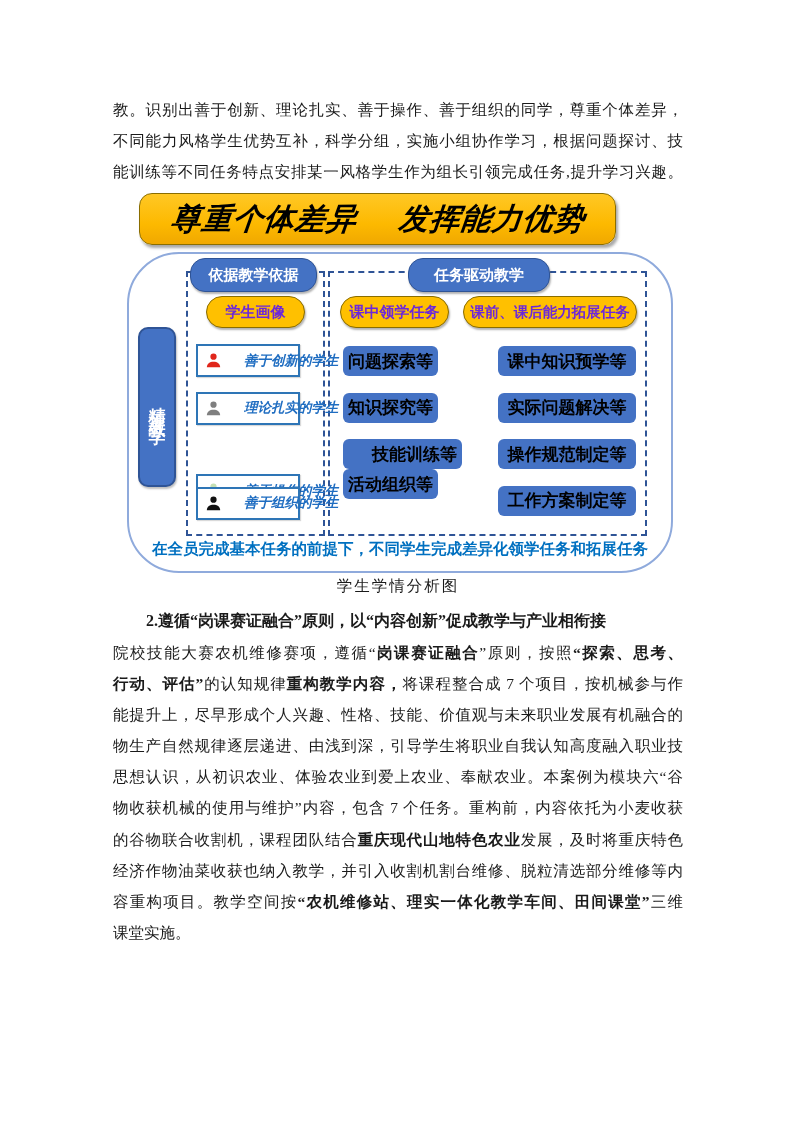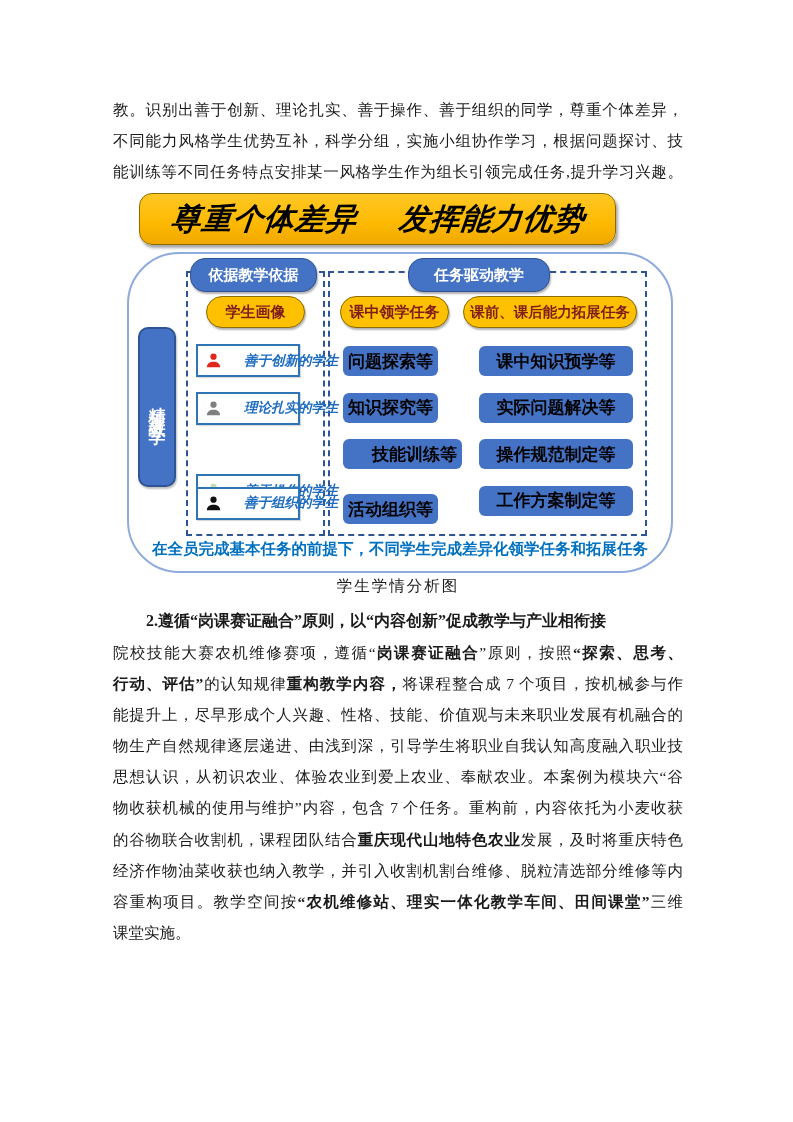--- a/index.html
+++ b/index.html
@@ -40,35 +40,35 @@
   .dashed{position:absolute;border:2px dashed #2F5496;background:transparent;}
   .left-dashed{left:59px;top:19px;width:135px;height:261px;}
   .right-dashed{left:201px;top:19px;width:315px;height:261px;}
   .blue-header{position:absolute;height:32px;background:#4472C4;border:1px solid #2F5496;
                border-radius:15px;color:#fff;font-weight:700;font-size:15px;
                display:flex;align-items:center;justify-content:center;
                box-shadow:1px 2px 2px rgba(0,0,0,.3);z-index:3;}
   .left-header{left:63px;top:6px;width:125px;}
   .right-header{left:281px;top:6px;width:140px;}
   .yellow-box{position:absolute;height:30px;background:linear-gradient(180deg,#ffcži 0%,#ffc000 100%);
-              background:#ffc000;border:1px solid #8a6d00;border-radius:16px;color:#7f1d1d;
+              background:#ffc000;border:1px solid #8a6d00;border-radius:16px;color:#6d28d9;
               font-weight:700;font-size:15px;display:flex;align-items:center;justify-content:center;
               box-shadow:1px 2px 2px rgba(0,0,0,.3);z-index:2;}
   .y-portrait{left:79px;top:44px;width:97px;}
   .y-col1{left:213px;top:44px;width:107px;}
   .y-col2{left:336px;top:44px;width:172px;font-size:14.5px;}
   .student-box{position:absolute;left:69px;width:104px;height:33px;background:#fff;
                border:2px solid #2E75B6;display:flex;align-items:center;gap:22px;padding-left:7px;
                box-sizing:border-box;box-shadow:1px 1px 1px rgba(0,0,0,.15);font-style:italic;}
   .student-box span{color:#1F6DC1;font-weight:700;font-size:13.5px;white-space:nowrap;}
   .student-box svg{flex:0 0 auto;}
   .task-box{position:absolute;height:30px;background:#4472C4;color:#000000;font-weight:700;
             font-size:17px;display:flex;align-items:center;justify-content:center;white-space:nowrap;border-radius:6px;}
   .task-col1{left:216px;width:95px;}
-  .task-col2{left:352px;width:154px;}
+  .task-col2{left:371px;width:138px;}
   .diagram-footer{position:absolute;left:0;top:287px;width:100%;text-align:center;
                   color:#0070C0;font-weight:700;font-size:15.5px;white-space:nowrap;}
 </style>
 </head>
 <body>
 
 <div class="page">
 
   <div class="para top-para">
       <div class="line"><span>教。识别出善于创新、理论扎实、善于操作、善于组织的同学，尊重个体差异，</span></div>
@@ -125,21 +125,21 @@
             <circle cx="12" cy="6.6" r="4.4" fill="#111111"></circle>
             <path d="M2.6 21.6 c0-5.2 4.1-7.9 9.4-7.9 s9.4 2.7 9.4 7.9 z" fill="#111111"></path>
           </svg>
           <span>善于组织的学生</span>
         </div>
       </div>
     <div id="tasks1">
         <div class="task-box task-col1" style="top: 94px;">问题探索等</div>
         <div class="task-box task-col1" style="top: 140.5px;">知识探究等</div>
         <div class="task-box task-col1" style="top: 187px; padding-left: 24px;">技能训练等</div>
-        <div class="task-box task-col1" style="top: 242px; text-align: right;">活动组织等</div>
+        <div class="task-box task-col1" style="top: 217px; text-align: right;">活动组织等</div>
       </div>
     <div id="tasks2">
         <div class="task-box task-col2" style="top: 94px;">课中知识预学等</div>
         <div class="task-box task-col2" style="top: 140.5px;">实际问题解决等</div>
         <div class="task-box task-col2" style="top: 187px;">操作规范制定等</div>
         <div class="task-box task-col2" style="top: 233.5px;">工作方案制定等</div>
       </div>
 
     <div class="diagram-footer">在全员完成基本任务的前提下，不同学生完成差异化领学任务和拓展任务</div>
   </div>

